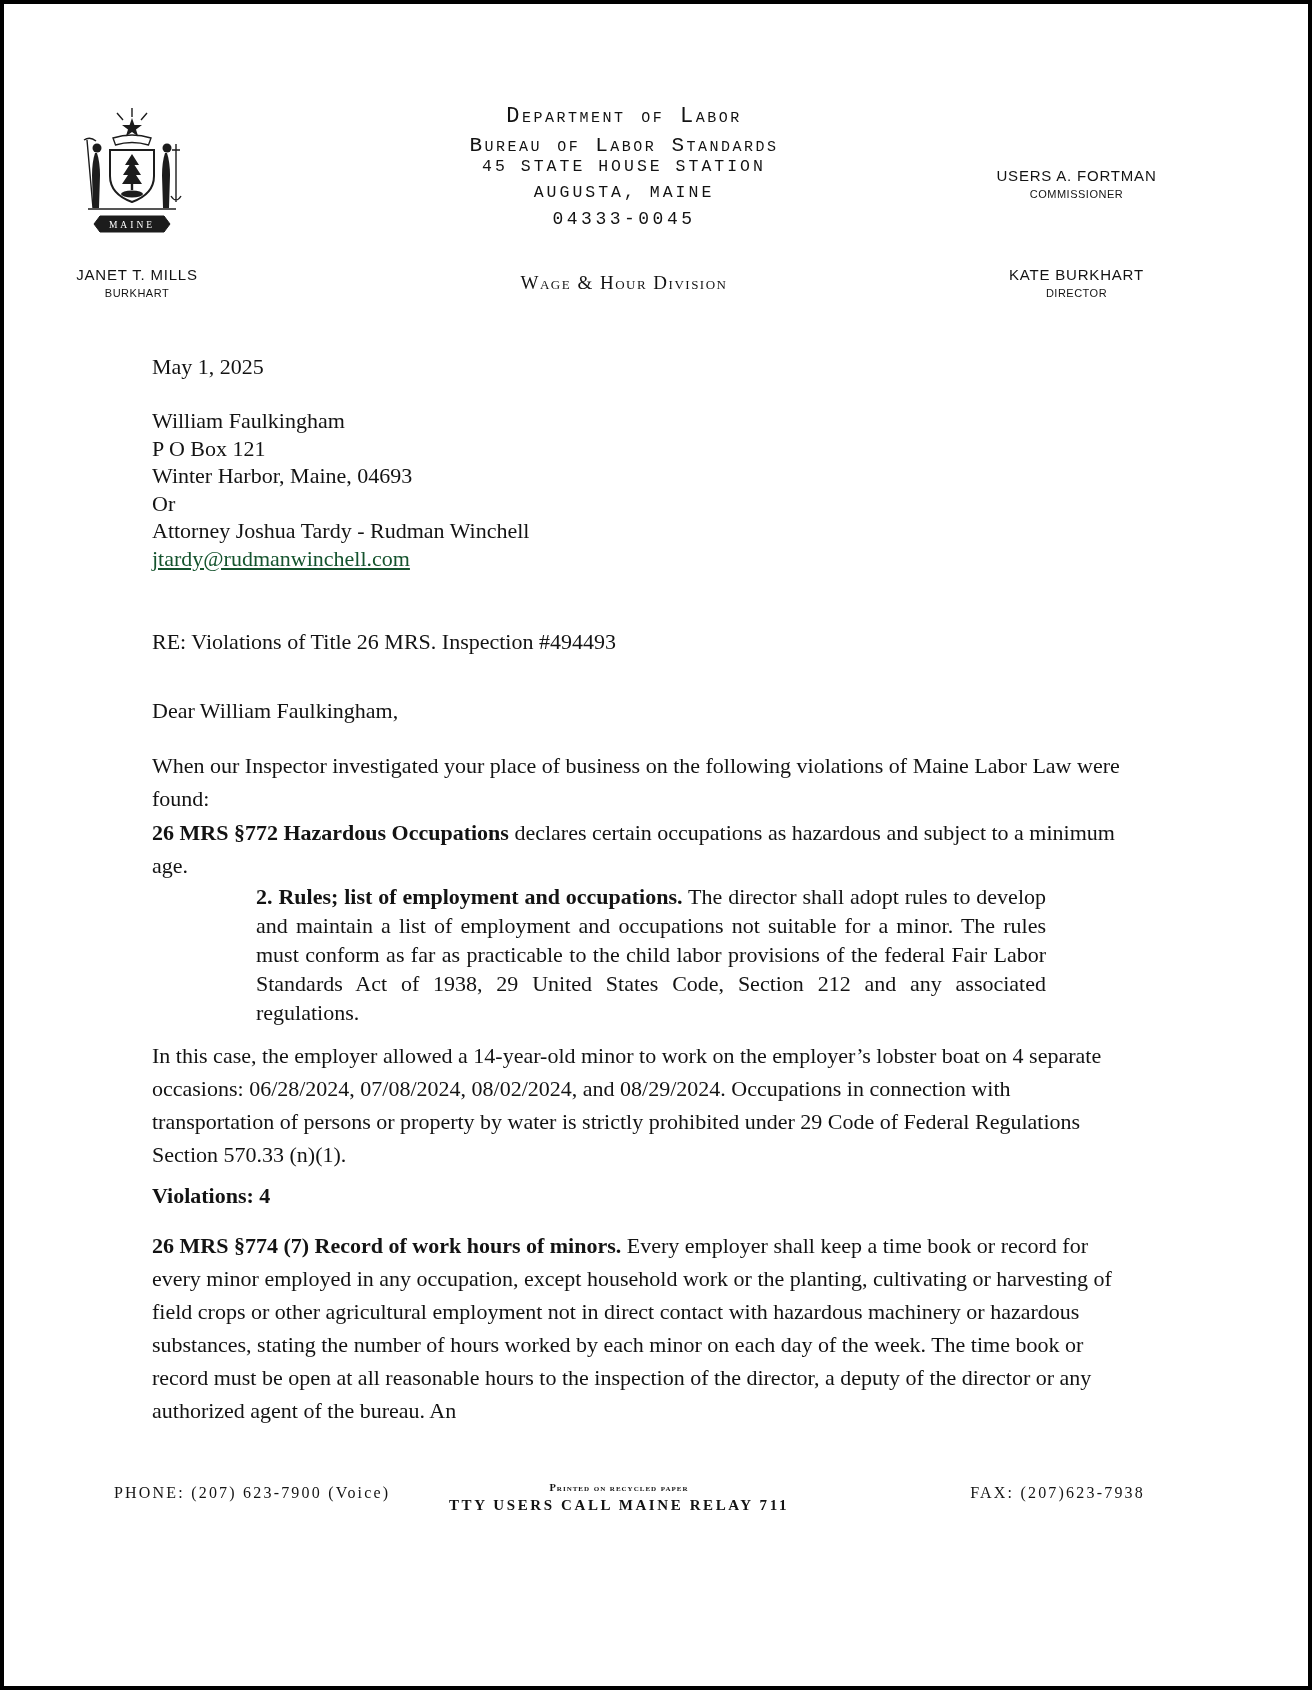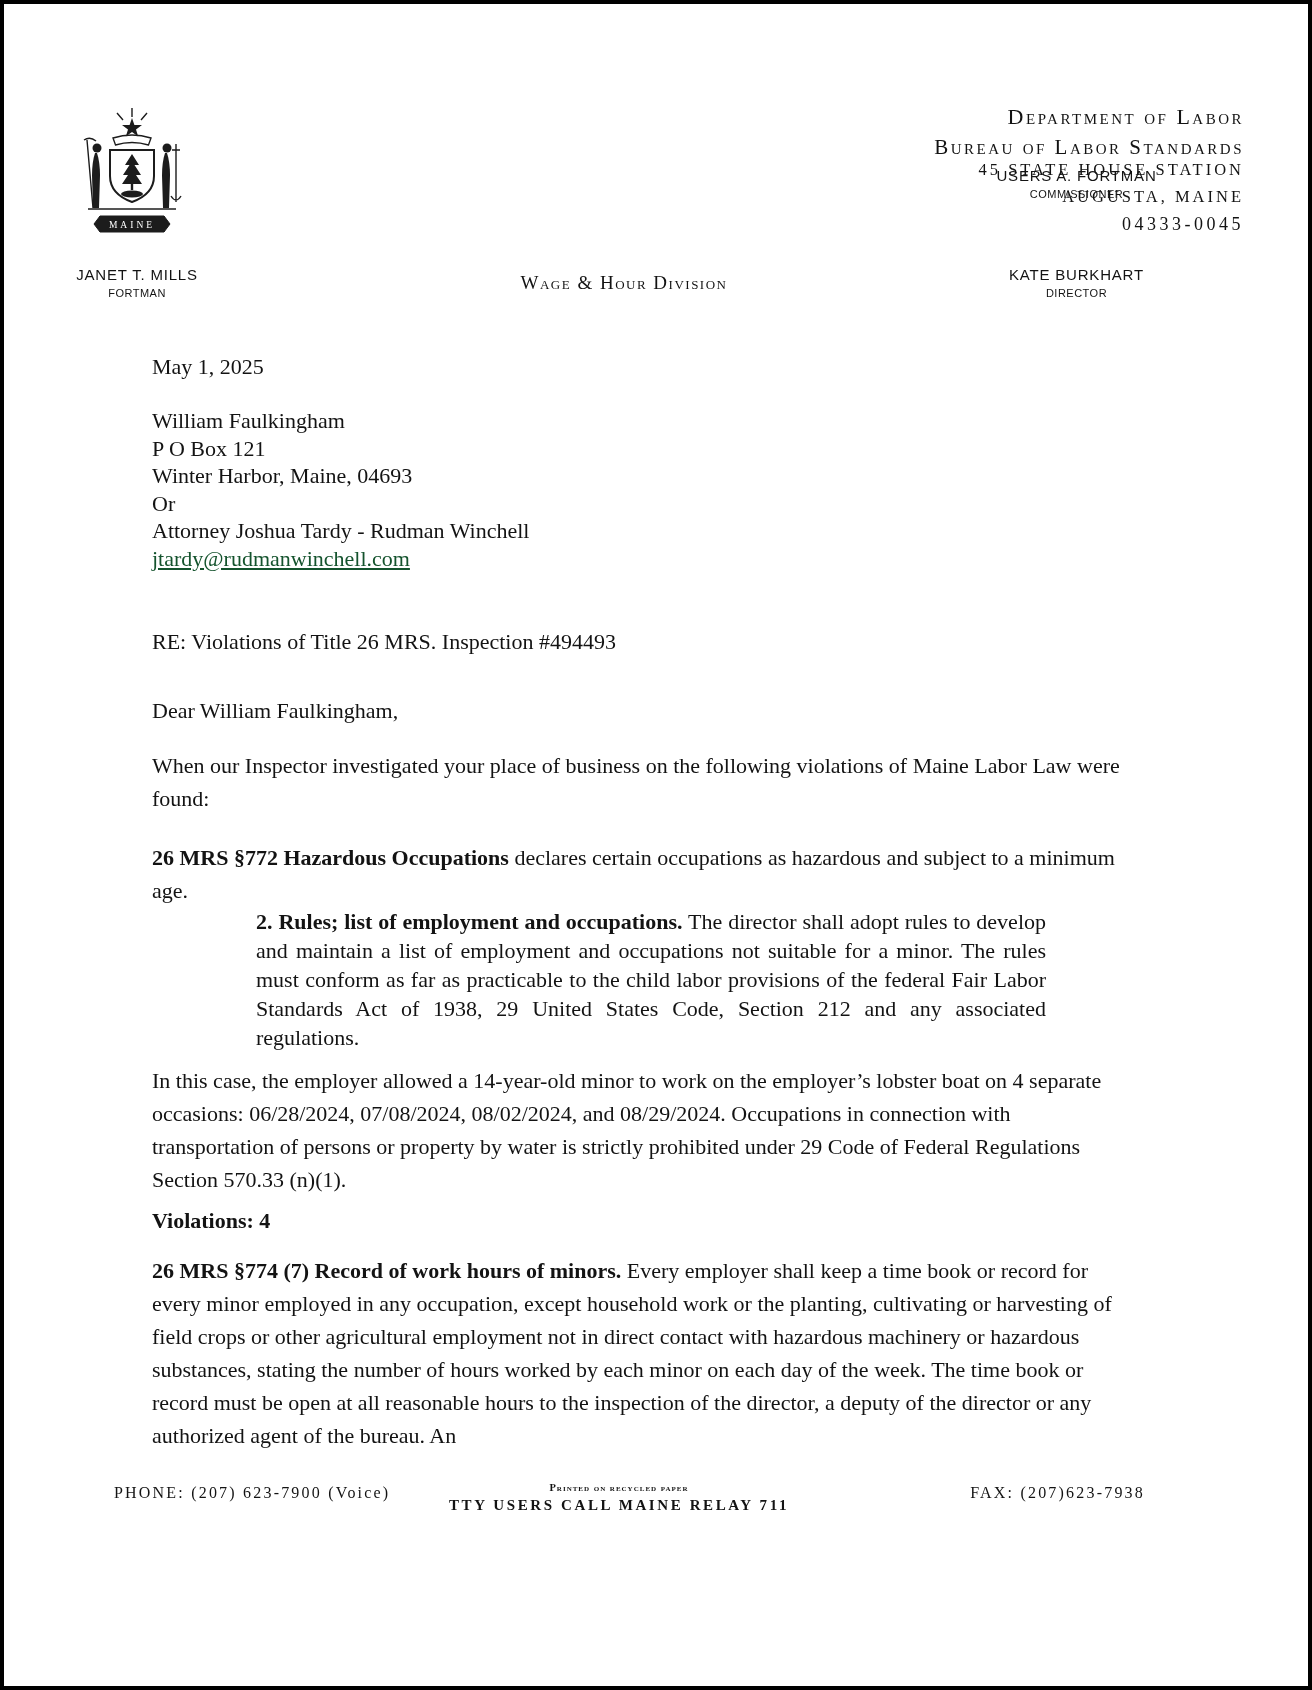--- a/index.html
+++ b/index.html
@@ -16,21 +16,22 @@
     overflow: hidden;
   }
 
   
   .letterhead { position: relative; height: 300px; }
 
   .seal { position: absolute; left: 78px; top: 100px; width: 100px; height: 142px; }
 
   .center-col {
     position: absolute; left: 0; top: 100px; width: 1240px;
-    text-align: right;
+    text-align: center;
+    font-family: Liberation Mono, monospace;
   }
   .sc { font-variant: small-caps; }
   .dept-name   { font-size: 22px; letter-spacing: 2.5px; margin-bottom: 5px; }
   .bureau-name { font-size: 21px; letter-spacing: 2.5px; }
   .addr-line   { font-size: 16.5px; letter-spacing: 3px; margin-bottom: 7px; }
   .zip-line    { font-size: 18px;   letter-spacing: 3.5px; }
 
   .division {
     position: absolute; left: 0; top: 268px; width: 1240px;
     text-align: center; font-size: 19px; letter-spacing: 1.5px;
@@ -46,21 +47,21 @@
   
   .letter-body { padding: 47px 17px 0 148px; font-size: 22px; line-height: 32px; }
 
   .recipient { margin-top: 24px; line-height: 27.5px; }
   .email-link { color: #14532d; text-decoration: underline; cursor: pointer; }
 
   .re-line    { margin-top: 54px; }
   .salutation { margin-top: 37px; }
 
   .para { width: 985px; line-height: 33px; margin-top: 22px; }
-  .para.tight    { margin-top: 26px; }
+  .para.tight    { margin-top: 1px; }
   .para.no-gap   { margin-top: 0; }
   .para.small-gap{ margin-top: 12px; }
   .para.xs-gap   { margin-top: 8px; }
   .para.mid-gap  { margin-top: 17px; }
   .indent { margin-left: 104px; width: 790px; line-height: 29px; text-align: justify; }
   .bold { font-weight: bold; }
 
   
   .page-footer { position: absolute; left: 0; top: 1478px; width: 1304px; }
   .phone { position: absolute; left: 110px; top: 2px; font-size: 16px; letter-spacing: 2.2px; }
@@ -115,21 +116,21 @@
       <div class="zip-line">04333-0045</div>
     </div>
 
     <div class="person commissioner">
       <div class="p-name">USERS A. FORTMAN</div>
       <div class="p-title">COMMISSIONER</div>
     </div>
 
     <div class="person governor">
       <div class="p-name">JANET T. MILLS</div>
-      <div class="p-title">FORTMAN</div>
+      <div class="p-title">BURKHART</div>
     </div>
 
     <div class="division sc">Wage &amp; Hour Division</div>
 
     <div class="person director">
       <div class="p-name">KATE BURKHART</div>
       <div class="p-title">DIRECTOR</div>
     </div>
   </header>
 

